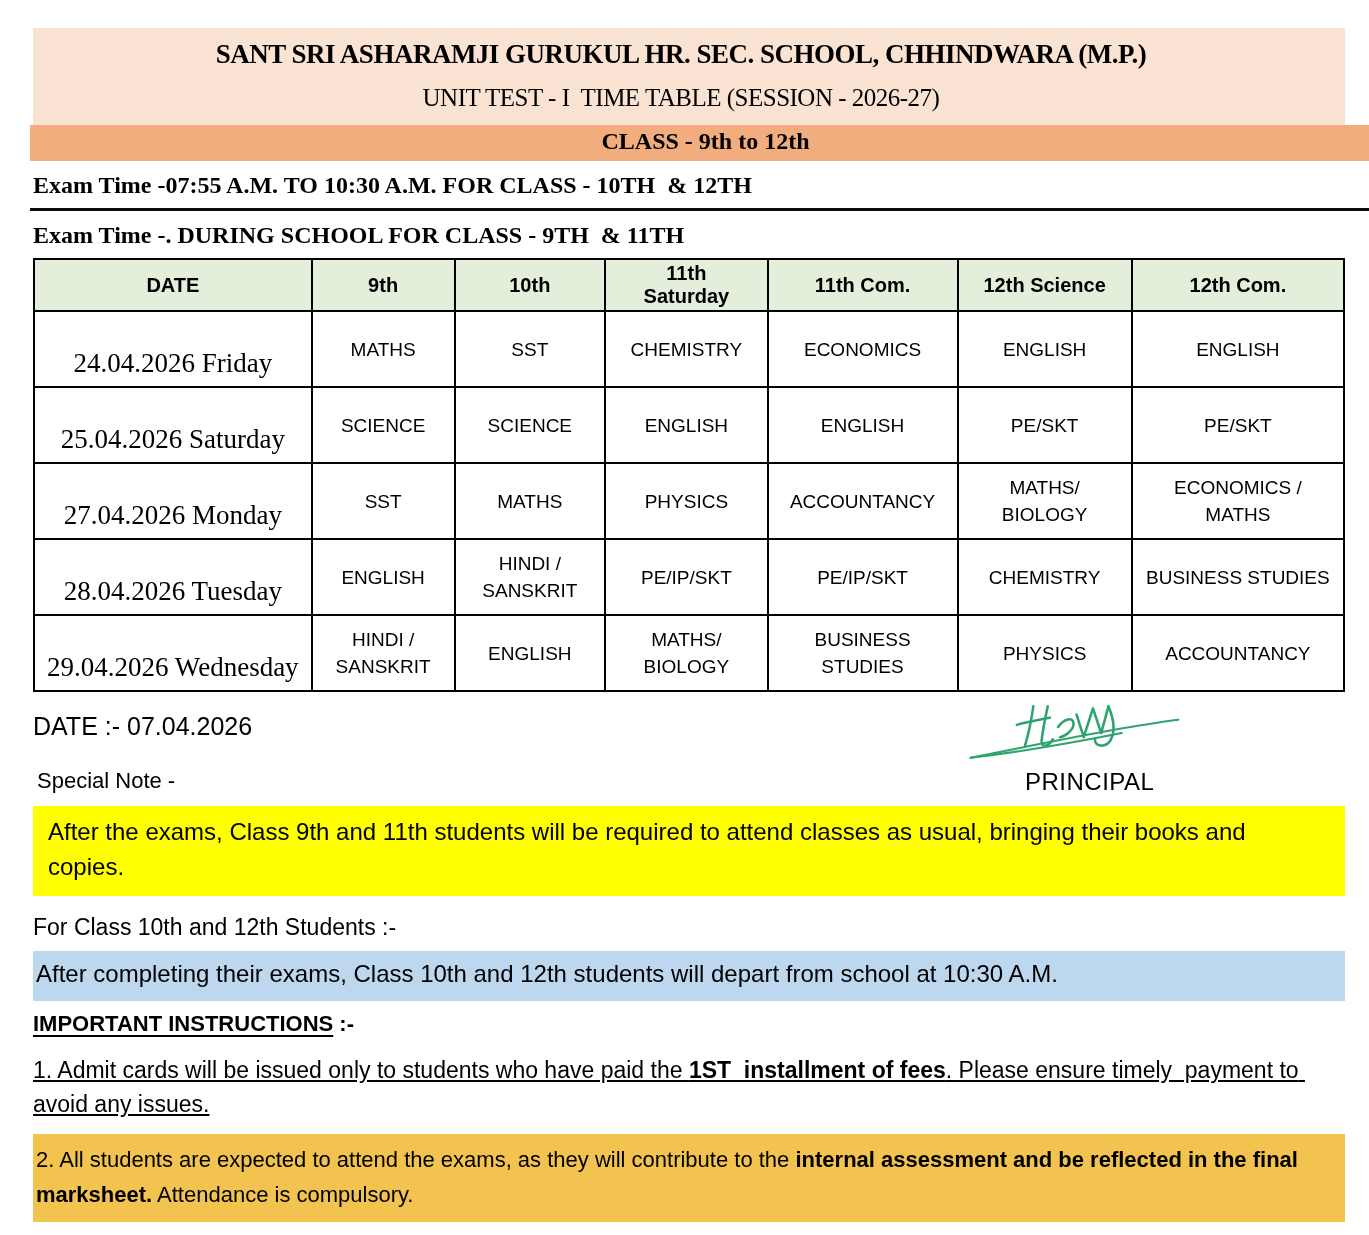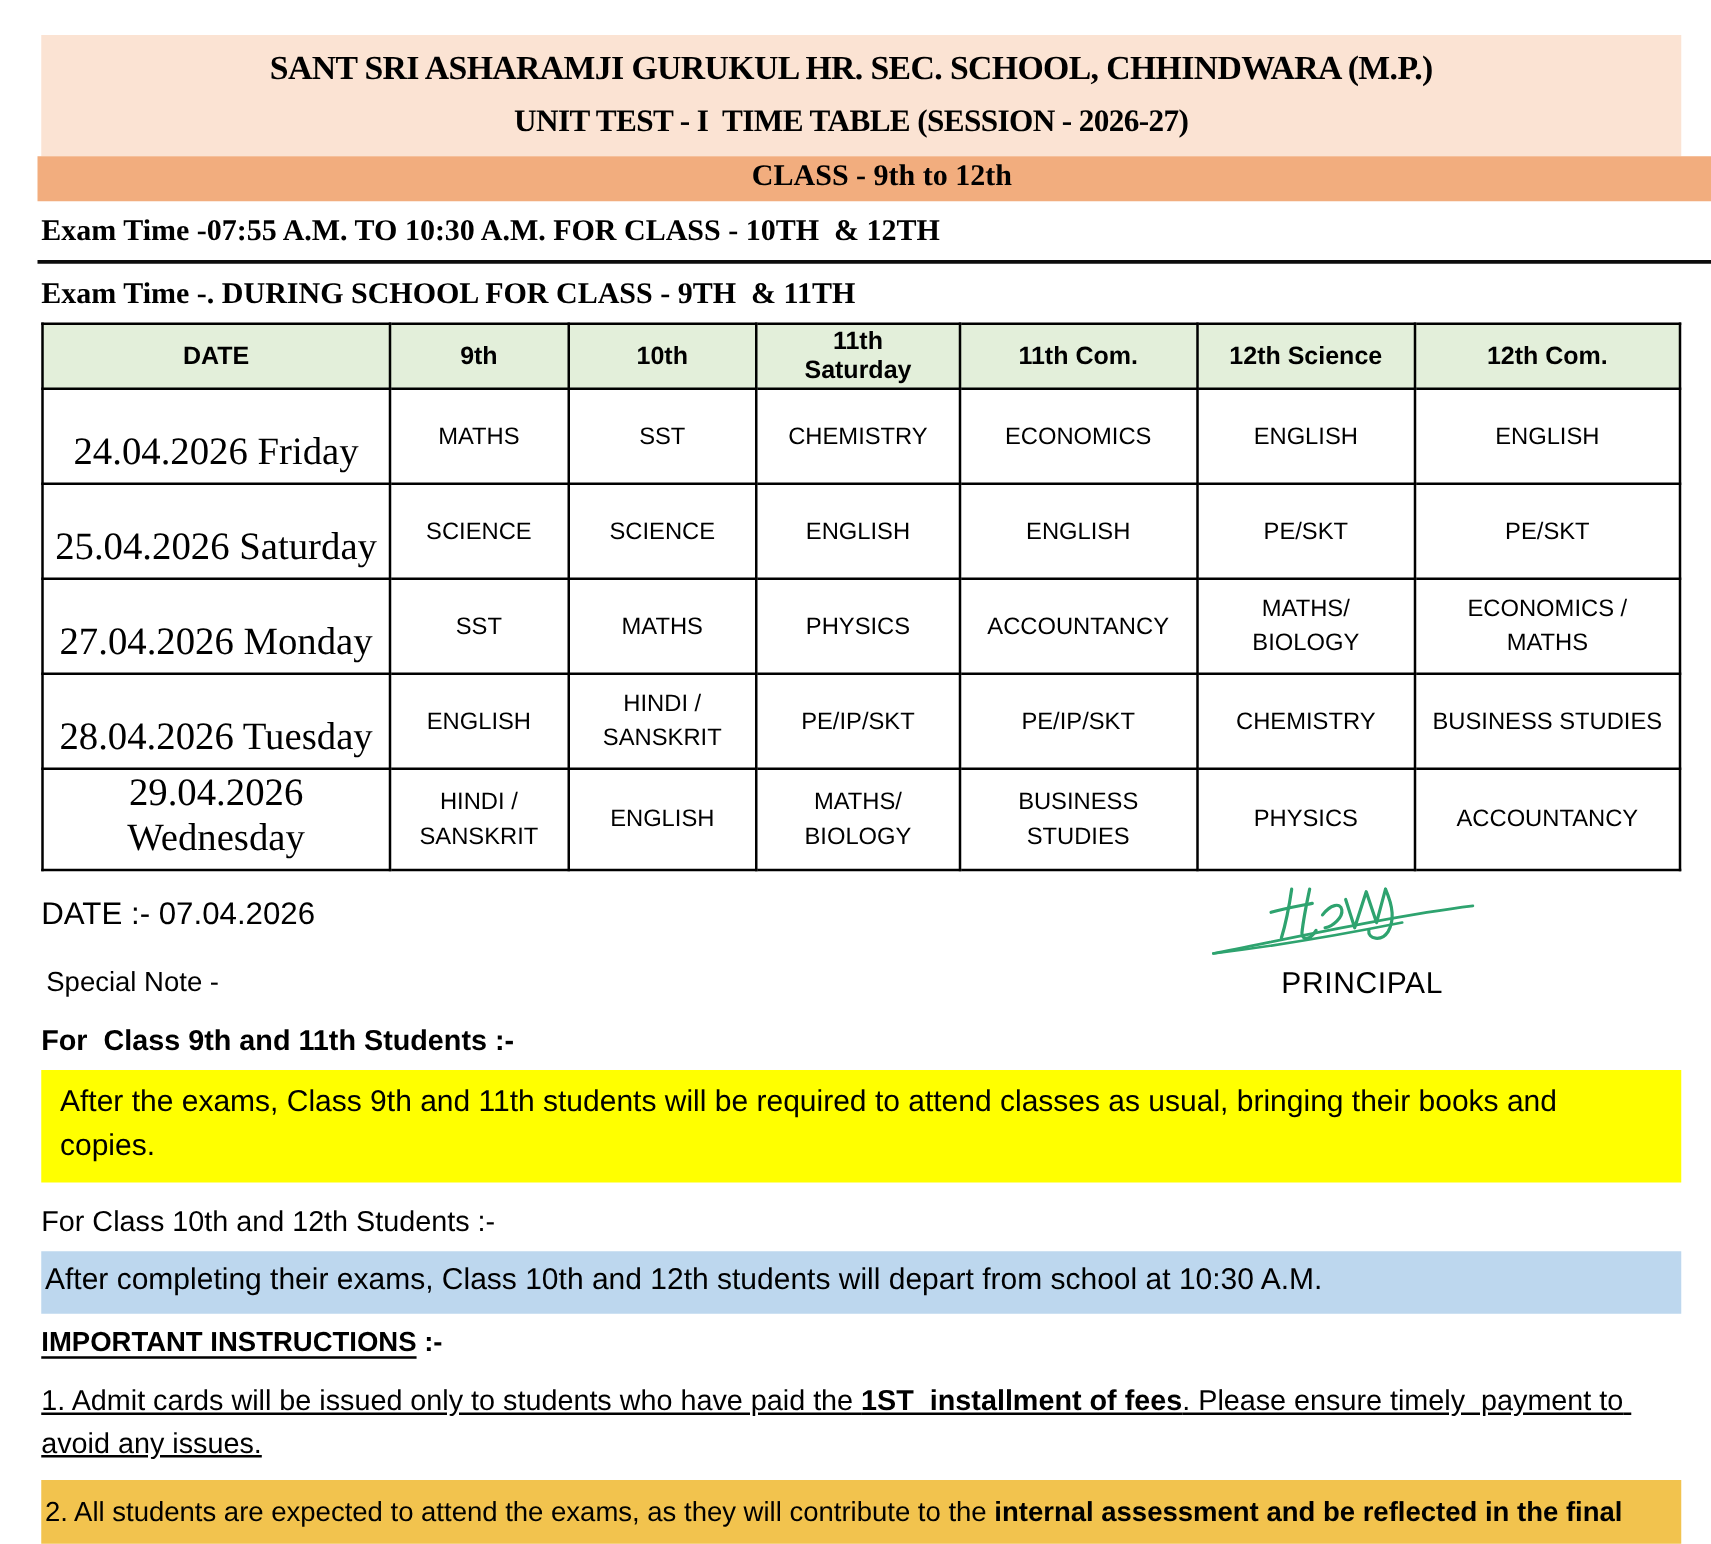--- a/index.html
+++ b/index.html
@@ -19,21 +19,21 @@
     text-align: center;
     padding: 10px 26px 12px 10px;
   }
   .school-name {
     font-family: "Liberation Serif", serif;
     font-weight: bold; font-size: 27px; line-height: 1.2;
     letter-spacing: -0.5px;
   }
   .doc-title {
     font-family: "Liberation Serif", serif;
-    font-weight: bold; font-size: 25px; line-height: 1.2;
+    font-weight: normal; font-size: 25px; line-height: 1.2;
     margin-top: 13px; letter-spacing: -0.5px;
   }
   .band-orange {
     background: var(--band_orange, #F2AD7E);
     margin-right: -24px; margin-left: -3px;
     text-align: center;
     font-family: "Liberation Serif", serif;
     font-weight: bold; font-size: 24px;
     padding: 3px 0 6px 12px;
   }
@@ -60,21 +60,21 @@
   table.timetable thead th {
     background: var(--table_header_green, #E3EFDA);
     height: 52px;
     font-size: 20px; font-weight: bold;
     text-align: center; vertical-align: middle;
     padding: 0 16px;
   }
   td.date-cell {
     height: 76px;
     font-family: "Liberation Serif", serif;
-    font-size: 31px;
+    font-size: 27px;
     text-align: center; vertical-align: bottom;
     padding: 0 4px 7px 4px;
   }
   td.subject-cell {
     font-size: 19px; line-height: 1.45;
     text-align: center; vertical-align: middle;
     padding: 0 10px;
   }
 
   
@@ -202,21 +202,20 @@
       <path d="M106 20 L113 42 L122 14 L130 38 L137 12" stroke-width="2.5"></path>
       <path d="M137 12 C143 26 144 36 139 45 C134 53 123 51 124 44" stroke-width="2.5"></path>
     </svg>
   </div>
 
   <div class="principal-row">
     <div class="special-note">Special Note -</div>
     <div class="principal">PRINCIPAL</div>
   </div>
 
-  <div class="note-h bold pre">For  Class 9th and 11th Students :-</div>
 
   <div class="hl hl-yellow">
     <span class="pre">After the exams, Class 9th and 11th students will be required to attend classes as usual, bringing their books and copies.</span>
   </div>
 
   <div class="note-h pre">For Class 10th and 12th Students :-</div>
 
   <div class="hl hl-blue">
     <span class="pre">After completing their exams, Class 10th and 12th students will depart from school at 10:30 A.M.</span>
   </div>

